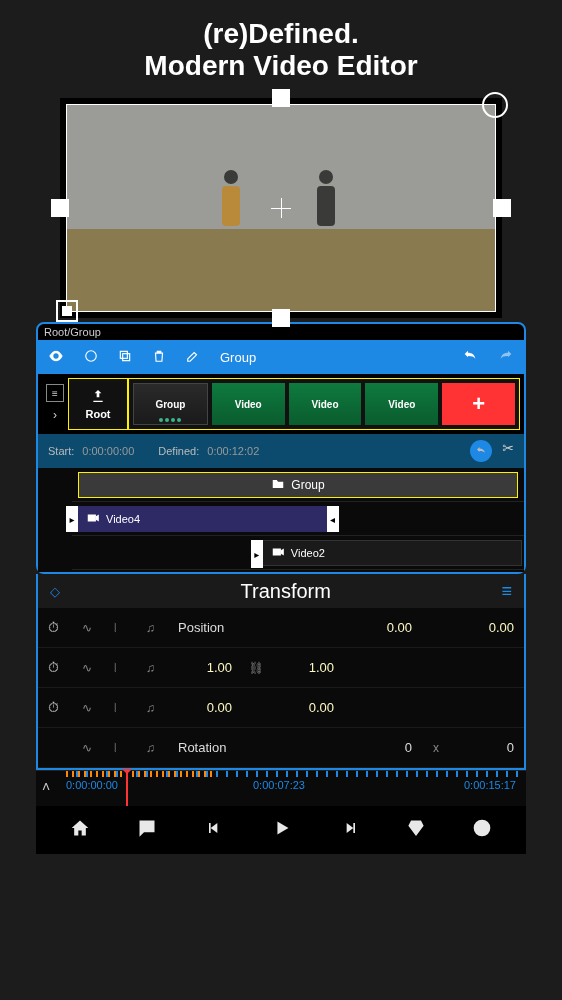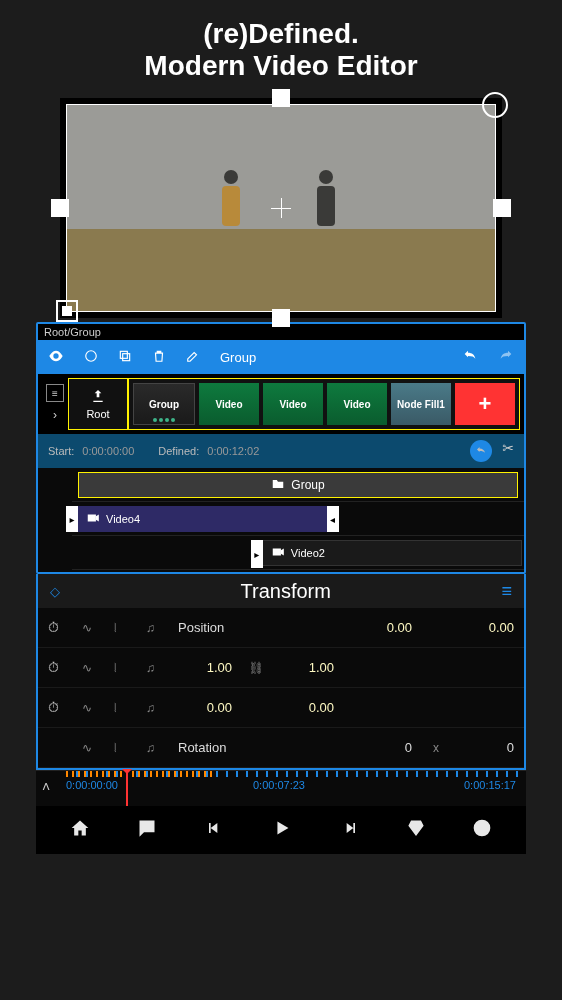--- a/index.html
+++ b/index.html
@@ -19,34 +19,34 @@
 .h-bc{bottom:-9px;left:50%;margin-left:-9px}
 .h-lc{top:50%;left:-9px;margin-top:-9px}
 .h-rc{top:50%;right:-9px;margin-top:-9px}
 .rot-handle{position:absolute;top:-6px;right:-6px;width:26px;height:26px;border:2px solid #fff;border-radius:50%;transform:rotate(45deg)}
 .center-cross{position:absolute;top:50%;left:50%;width:20px;height:20px;margin:-10px 0 0 -10px}
 .center-cross::before,.center-cross::after{content:"";position:absolute;background:#fff}
 .center-cross::before{left:50%;top:0;width:1px;height:100%;margin-left:-0.5px}
 .center-cross::after{top:50%;left:0;height:1px;width:100%;margin-top:-0.5px}
 .fullscreen-icon{position:absolute;bottom:-4px;left:-4px;width:22px;height:22px;border:2px solid #fff}
 .fullscreen-icon::after{content:"";position:absolute;inset:4px;background:#fff}
-.main-panel{margin:0 36px;background:#000;border:2px solid #1e88e5;border-radius:2px}
+.main-panel{margin:0 36px;background:#000;border:2px solid #1e88e5;border-radius:8px}
 .breadcrumb{font-size:11px;padding:2px 6px;color:#ccc}
 .toolbar{background:#1e88e5;height:34px;display:flex;align-items:center;padding:0 10px;gap:20px}
 .tb-left{display:flex;gap:20px;align-items:center;flex:1}
 .tb-right{display:flex;gap:20px;align-items:center}
 .tb-icon{color:#fff;font-size:15px}
 svg{fill:currentColor}
 .clips-row{display:flex;align-items:stretch;background:#000;padding:4px;gap:0}
 .side-rail{width:26px;display:flex;flex-direction:column;align-items:center;gap:6px;padding:6px 0}
 .rail-btn{width:18px;height:18px;border:1px solid #888;display:flex;align-items:center;justify-content:center;font-size:10px;color:#ccc}
 .chev{color:#ccc;font-size:12px}
 .root-tile{width:60px;border:1px solid #fff200;background:#111;display:flex;flex-direction:column;align-items:center;justify-content:center;padding:4px}
 .root-icon{font-size:14px}
-.root-label{font-size:11px;font-weight:400;margin-top:1px}
+.root-label{font-size:11px;font-weight:700;margin-top:1px}
 .clips-strip{flex:1;border:1px solid #fff200;display:flex;gap:4px;padding:4px;align-items:stretch;background:#111}
 .clip-thumb{flex:1;height:42px;display:flex;align-items:center;justify-content:center;font-size:10px;font-weight:600;color:#fff}
 .clip-group{background:linear-gradient(#2a2a2a,#1a1a1a);border:1px solid #444;position:relative}
 .clip-video{background:linear-gradient(#0e7a3e,#0a5c2e)}
 .clip-fill{background:linear-gradient(#4a7a88,#3a5a66)}
 .clip-add{width:40px;background:#ff3333;font-size:22px}
 .dots{position:absolute;bottom:2px;left:50%;transform:translateX(-50%);display:flex;gap:2px}
 .dot{width:4px;height:4px;border-radius:50%;background:#3eb489}
 .timing-row{display:flex;align-items:center;padding:6px 10px;background:#0c4a6e;font-size:11px;color:#bbb;gap:8px}
 .timing-label{}
@@ -168,21 +168,20 @@
         <div class="dots">
             <div class="dot"></div>
             <div class="dot"></div>
             <div class="dot"></div>
             <div class="dot"></div>
           </div>
       </div>
       <div class="clip-thumb clip-video">Video</div>
       <div class="clip-thumb clip-video">Video</div>
       <div class="clip-thumb clip-video">Video</div>
-      <div class="clip-thumb clip-fill">Node Fill1</div>
       <div class="clip-thumb clip-add">+</div>
     </div>
   </div>
 
   <div class="timing-row">
     <span class="timing-label">Start:</span>
     <span class="timing-val">0:00:00:00</span>
     <span class="timing-label">Defined:</span>
     <span class="timing-val">0:00:12:02</span>
     <div class="timing-actions">

